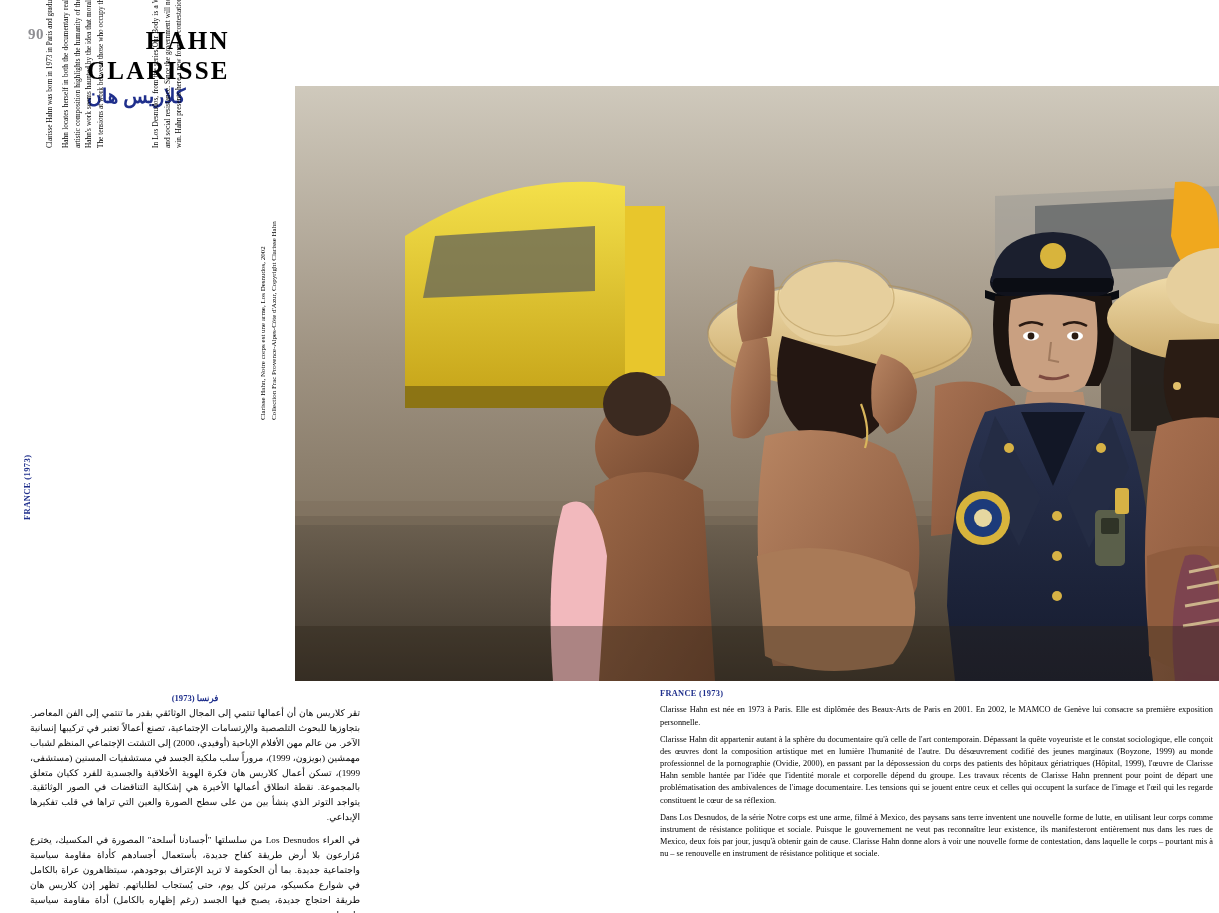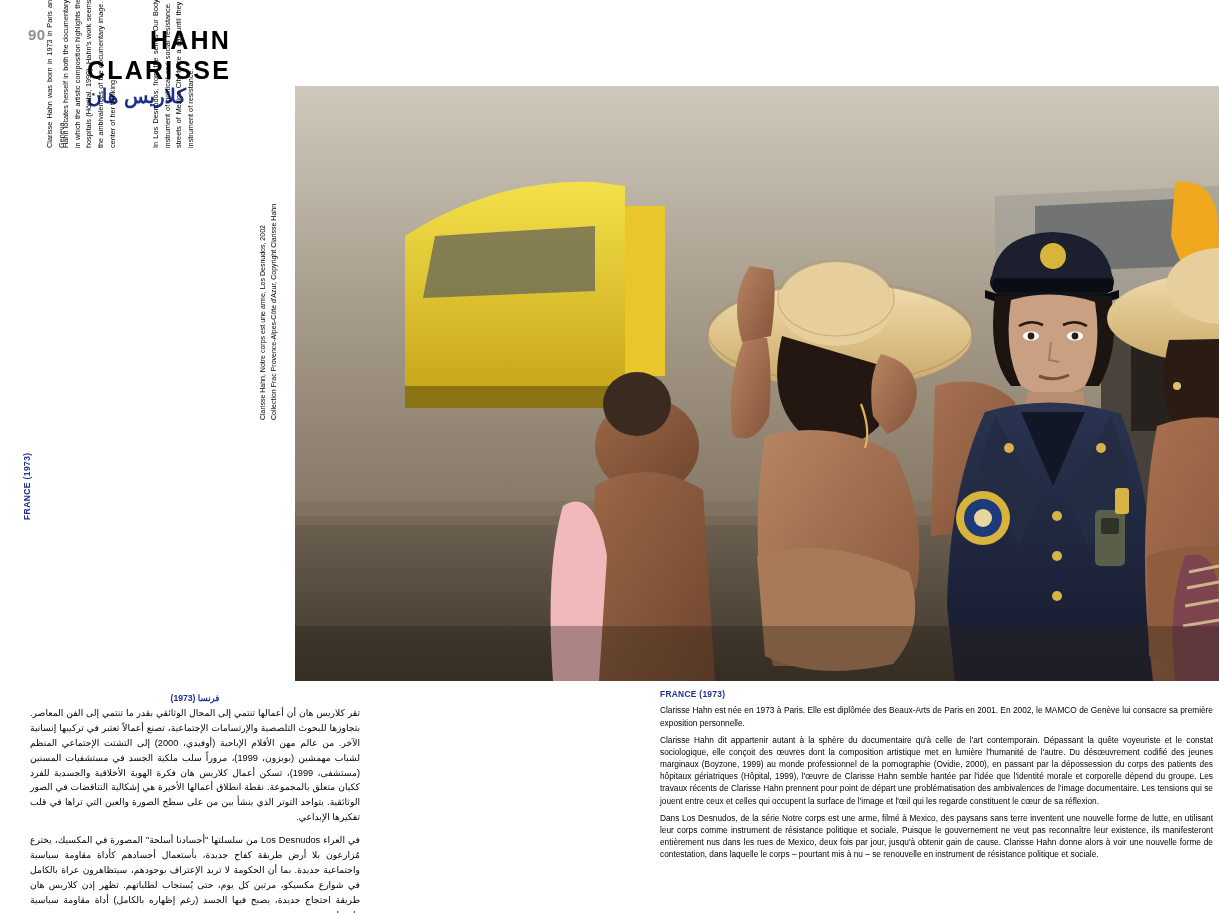--- a/index.html
+++ b/index.html
@@ -11,20 +11,21 @@
     height: 913px;
     background: #ffffff;
     font-family: "Liberation Sans", sans-serif;
     color: #000000;
     overflow: hidden;
     position: relative;
   }
   .page {
     position: absolute;
     inset: 0;
+    font-family: Liberation Serif, serif;
   }
 
   
   .page-number {
     position: absolute;
     left: 28px;
     top: 26px;
     font-size: 15px;
     font-weight: bold;
     color: #8f8f93;

